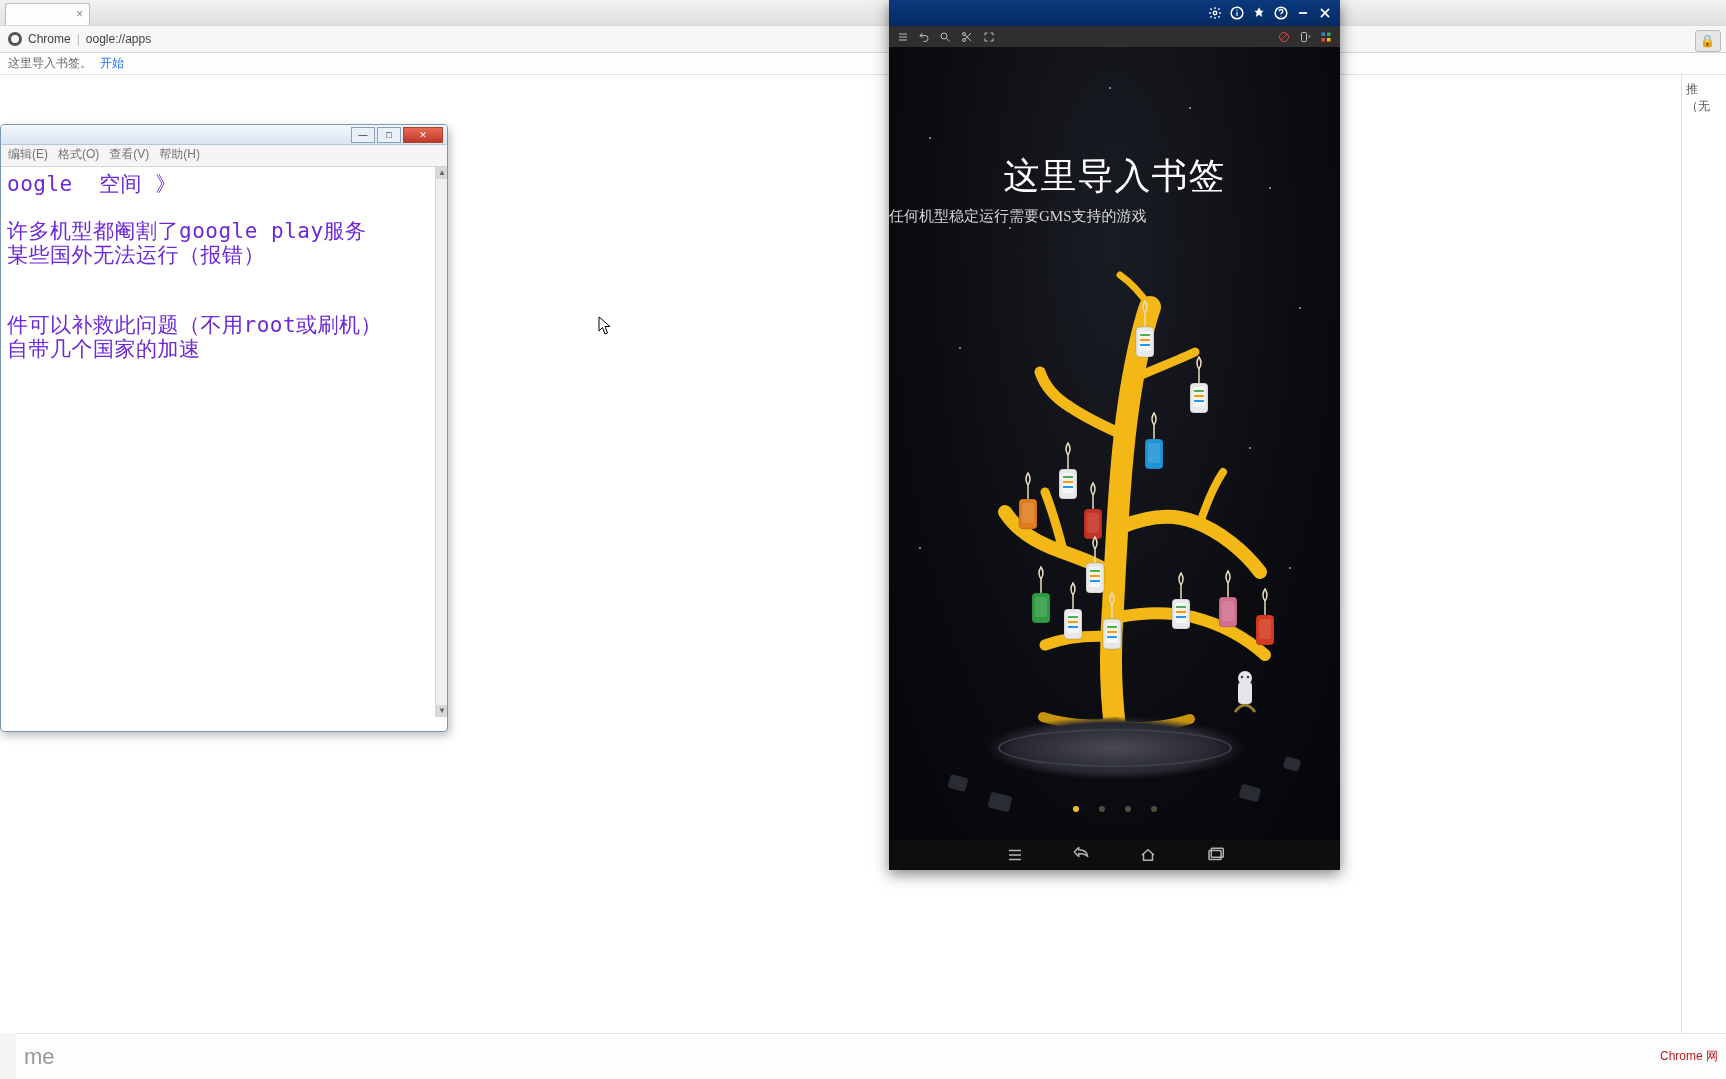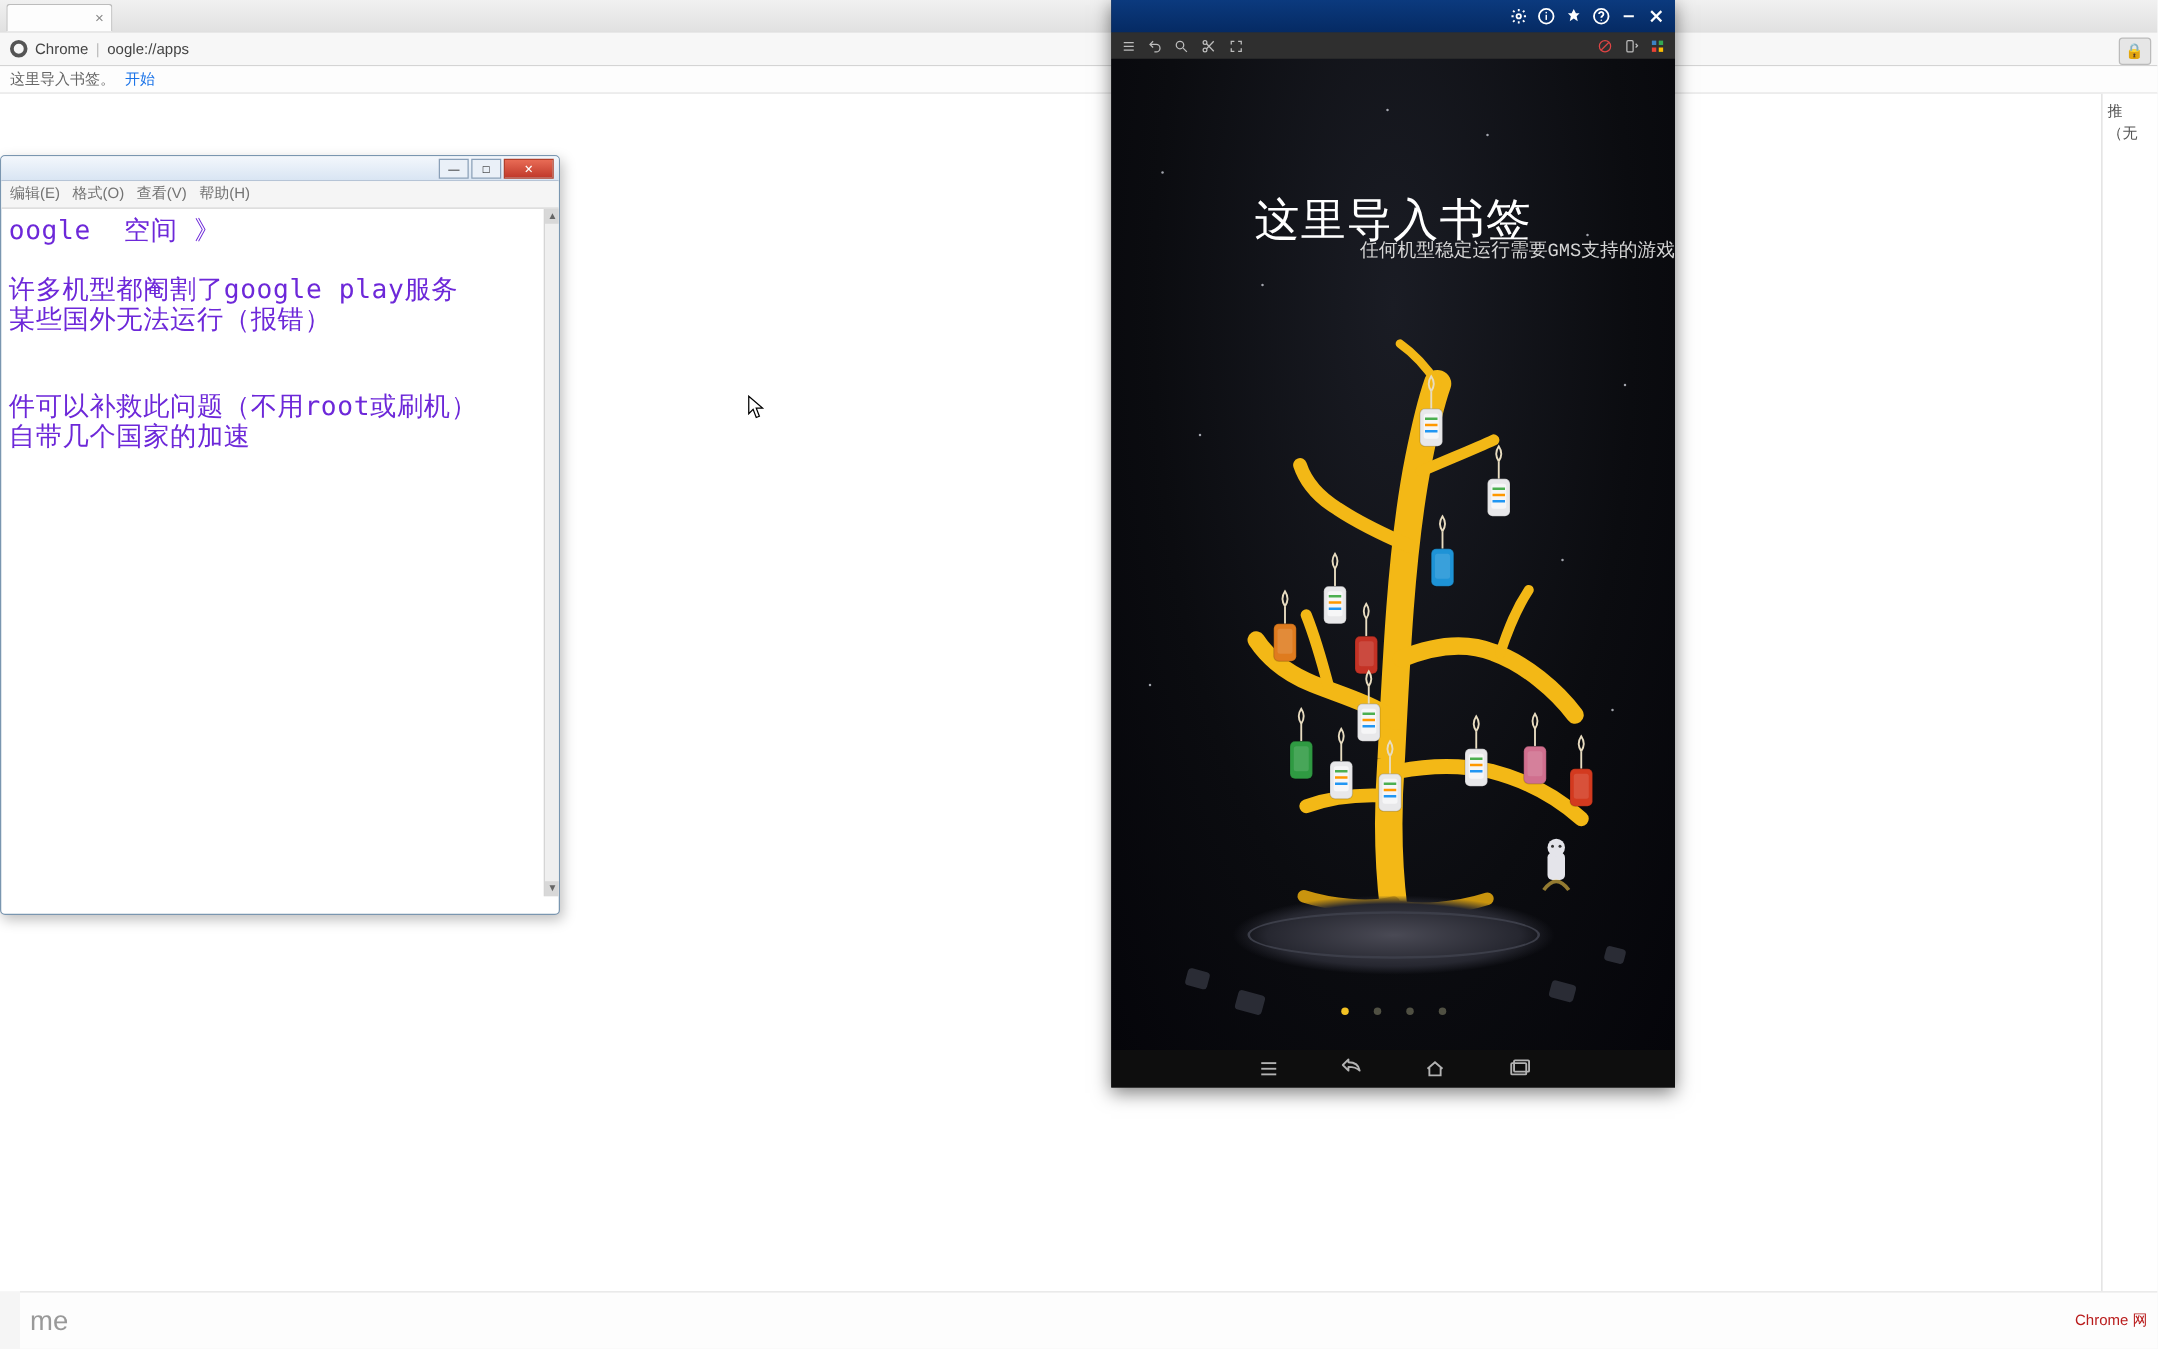--- a/index.html
+++ b/index.html
@@ -42,21 +42,21 @@
   
   .emu { position:absolute; left:889px; top:0; width:451px; height:870px; background:#2d2d2d; box-shadow:0 4px 14px rgba(0,0,0,.5); display:flex; flex-direction:column; }
   .emu-titlebar { height:26px; background:linear-gradient(180deg,#0b3a7e,#052a63); display:flex; align-items:center; justify-content:flex-end; padding:0 6px; gap:4px; }
   .emu-titlebar .ticon { width:18px; height:18px; color:#fff; font-size:12px; display:flex; align-items:center; justify-content:center; }
   .emu-titlebar .ticon.close { font-weight:bold; }
   .emu-toolbar { height:21px; background:#2f2f2f; display:flex; align-items:center; justify-content:space-between; padding:0 8px; color:#bdbdbd; font-size:11px; }
   .emu-toolbar .group { display:flex; gap:9px; align-items:center; }
   .emu-toolbar svg, .emu-titlebar svg { display:block; }
   .emu-screen { flex:1; position:relative; background:radial-gradient(ellipse at 50% 25%,#1a1c24 0%,#0b0c10 60%,#05050a 100%); overflow:hidden; }
   .hero-title { position:absolute; top:105px; left:0; right:0; text-align:center; color:#fff; font-size:36px; font-weight:300; letter-spacing:1px; font-family:"Microsoft YaHei",sans-serif; }
-  .hero-sub   { position:absolute; top:144px; left:0; right:0; text-align:right; color:#d6d6d6; font-size:15px; font-family:Liberation Mono, monospace; }
+  .hero-sub   { position:absolute; top:160px; left:0; right:0; text-align:left; color:#d6d6d6; font-size:15px; font-family:Liberation Serif, serif; }
   .stars { position:absolute; inset:0; }
   .star { position:absolute; width:2px; height:2px; background:#e3e6ef; border-radius:50%; opacity:.7; }
   .pager { position:absolute; bottom:28px; left:0; right:0; display:flex; justify-content:center; gap:20px; }
   .pager .dot { width:6px; height:6px; border-radius:50%; }
   .pager .dot.active { background:#f3c223; }
   .pager .dot.idle   { background:#7f7f65; opacity:.6; }
   
   .pedestal { position:absolute; left:50%; bottom:60px; transform:translateX(-50%); width:260px; height:64px; }
   .pedestal .pl { position:absolute; inset:0; background:radial-gradient(ellipse at center,#4a4a55 0%,#262730 55%,transparent 70%); border-radius:50%; }
   .pedestal .ring { position:absolute; left:5%; right:5%; top:20%; bottom:20%; border:2px solid #3c3e49; border-radius:50%; }

